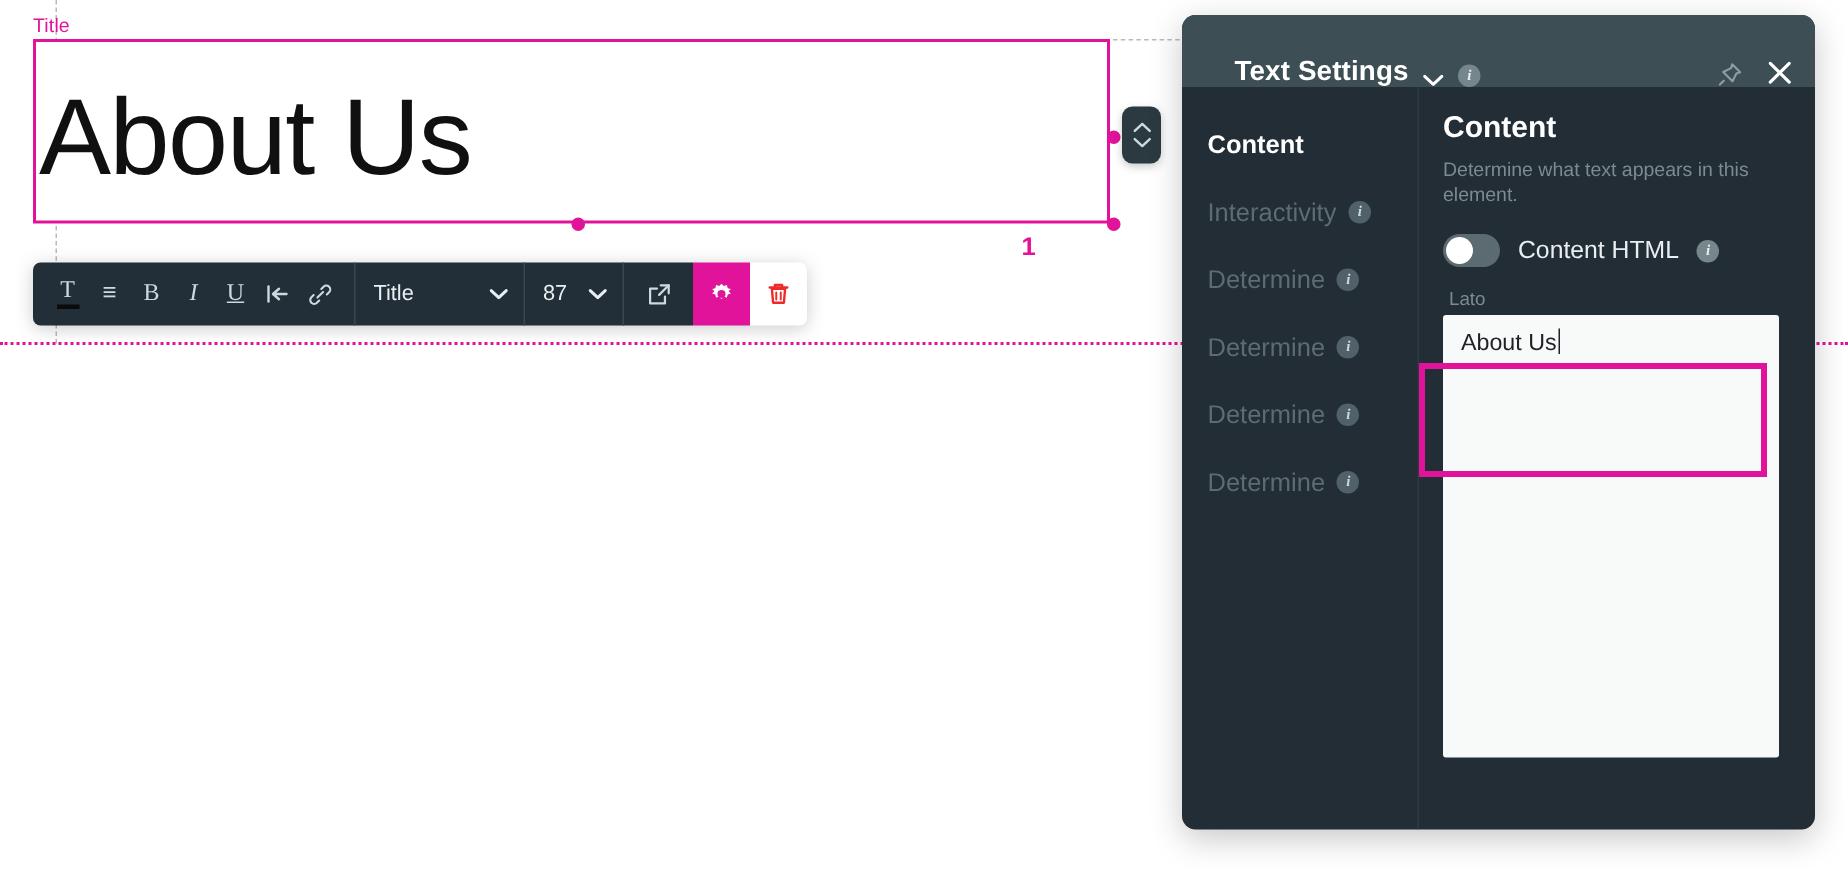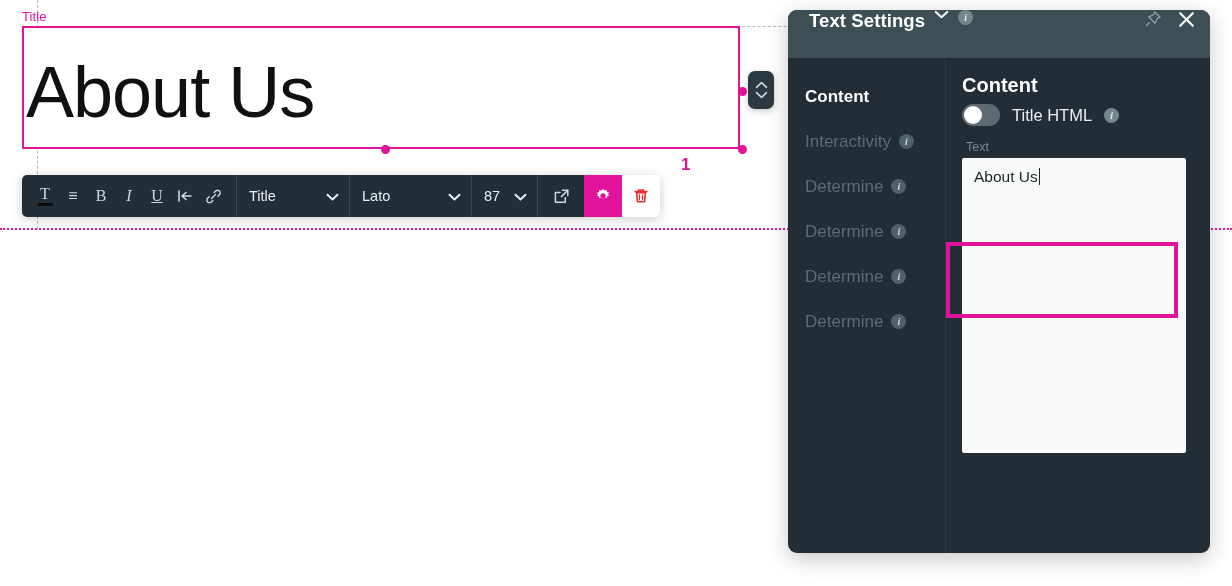--- a/index.html
+++ b/index.html
@@ -115,21 +115,21 @@
   
   .panel {
     position: absolute; left: 788px; top: 10px;
     width: 422px; height: 543px;
     background: #222d35; border-radius: 9px;
     box-shadow: 0 6px 22px rgba(0,0,0,.22);
     overflow: hidden; display: flex; flex-direction: column;
   }
   .panel-header {
     height: 48px; flex: 0 0 48px; background: #3d4f54;
-    display: flex; align-items: flex-start; padding: 0 14px 0 21px; gap: 9px;
+    display: flex; align-items: flex-end; padding: 0 14px 0 35px; gap: 9px;
   }
   .panel-title {
     color: #ffffff; font-size: 18.5px; font-weight: 700; letter-spacing: .1px;
   }
   .hdr-spacer { flex: 1 1 auto; }
   .info-badge {
     width: 15px; height: 15px; border-radius: 50%;
     background: #76878c; color: #e9eff1;
     font-size: 10px; font-weight: 700; font-style: italic;
     display: inline-flex; align-items: center; justify-content: center;
@@ -246,28 +246,20 @@
 
       <div class="tb-select w-style">
         <span class="val">Title</span>
         <span>
           <svg width="13" height="8" viewBox="0 0 13 8">
               <path d="M1.5 1.7 L6.5 6.4 L11.5 1.7" fill="none" stroke="#e8eef1" stroke-width="2" stroke-linecap="round" stroke-linejoin="round"></path>
             </svg>
         </span>
       </div>
 
-      <div class="tb-select w-font">
-        <span class="val">Lato</span>
-        <span>
-          <svg width="13" height="8" viewBox="0 0 13 8">
-              <path d="M1.5 1.7 L6.5 6.4 L11.5 1.7" fill="none" stroke="#e8eef1" stroke-width="2" stroke-linecap="round" stroke-linejoin="round"></path>
-            </svg>
-        </span>
-      </div>
 
       <div class="tb-select w-size">
         <span class="val">87</span>
         <span>
           <svg width="13" height="8" viewBox="0 0 13 8">
               <path d="M1.5 1.7 L6.5 6.4 L11.5 1.7" fill="none" stroke="#e8eef1" stroke-width="2" stroke-linecap="round" stroke-linejoin="round"></path>
             </svg>
         </span>
       </div>
 
@@ -350,29 +342,30 @@
           <span class="info-badge">i</span>
         </div>
         <div class="nav-item">
           <span>Determine</span>
           <span class="info-badge">i</span>
         </div>
       </div>
 
       <div class="panel-content">
         <h2 class="content-title">Content</h2>
+        <p class="content-desc">Determine what text appears in this element.</p>
 
         <div class="toggle-row">
           <div class="toggle">
             <div class="knob"></div>
           </div>
-          <span class="toggle-label">Title HTML</span>
-          <span class="info-badge">i</span>
-        </div>
-
-        <div class="field-label">Text</div>
+          <span class="toggle-label">Content HTML</span>
+          <span class="info-badge">i</span>
+        </div>
+
+        <div class="field-label">Lato</div>
         <div class="text-static"><span>About Us</span><span class="caret"></span></div>
 
         <div class="text-field-highlight"></div>
       </div>
     </div>
   </div>
 </div>
 
 </body></html>

